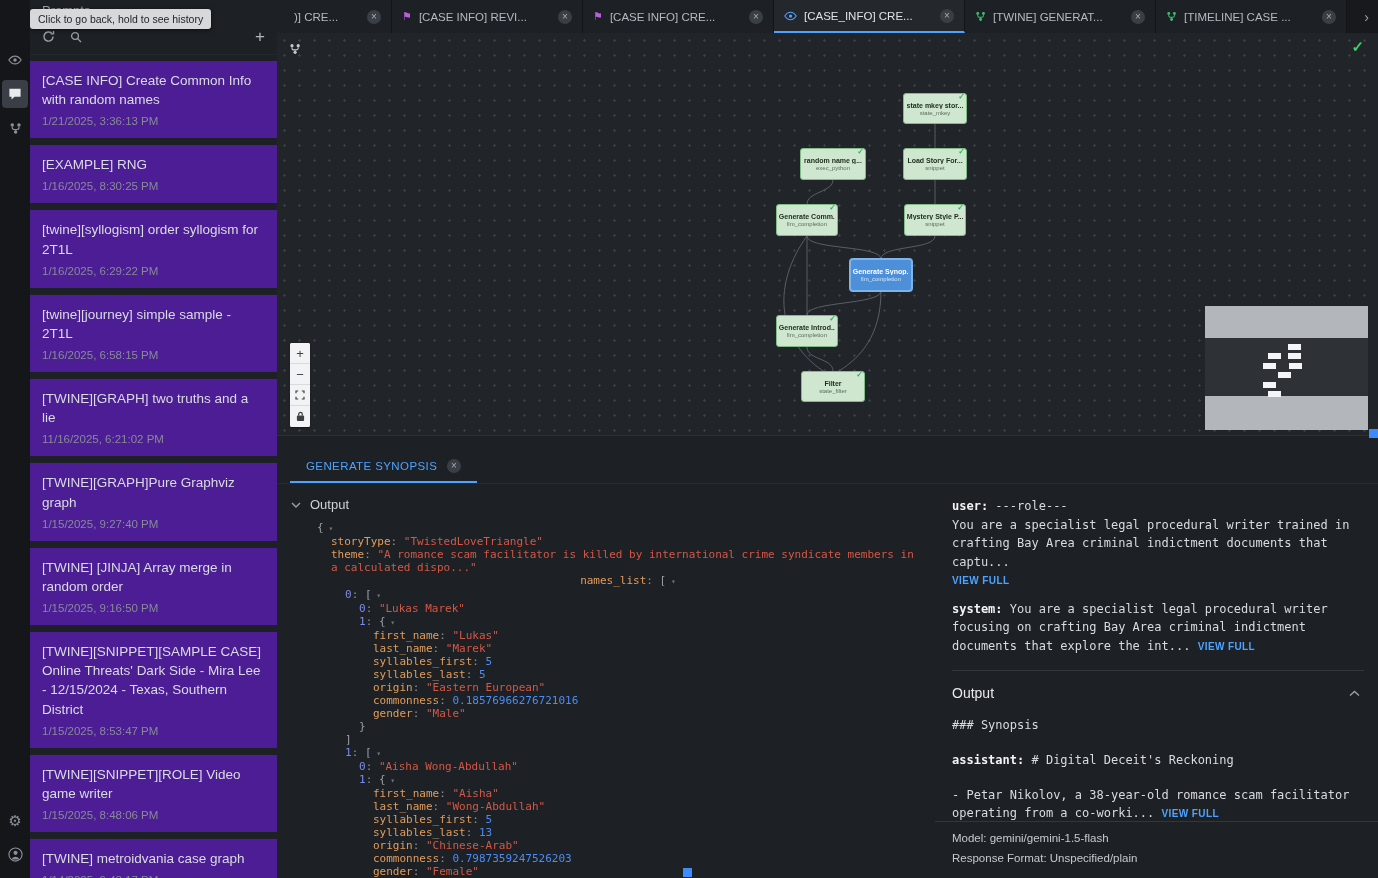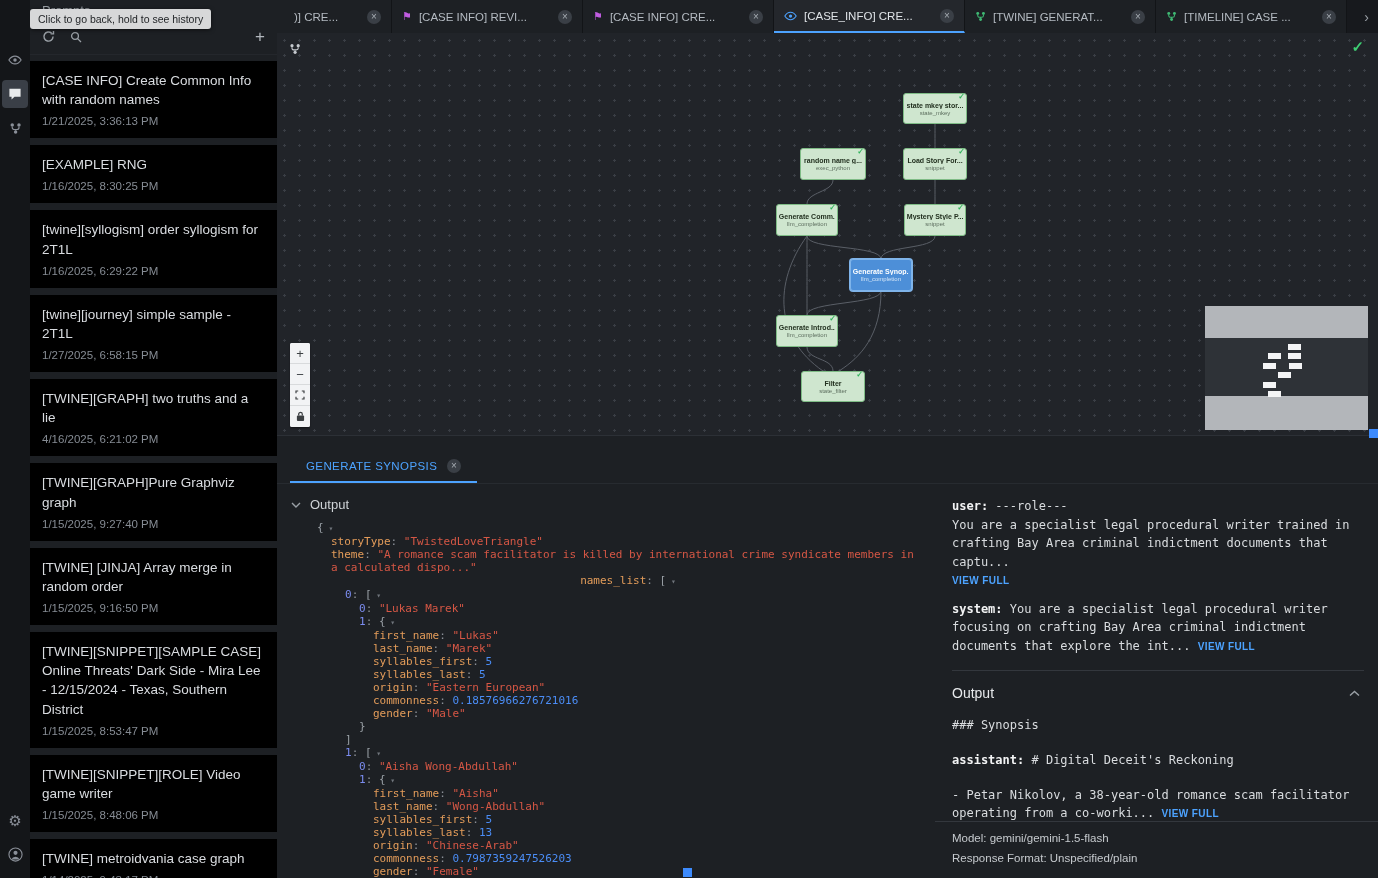--- a/index.html
+++ b/index.html
@@ -17,21 +17,21 @@
   .rail-spacer{flex:1;}
   .gear-glyph{font-size:15px;line-height:1;}
 
   
   .sidebar{position:absolute;left:30px;top:0;width:247px;height:100%;background:#1d2024;overflow:hidden;z-index:5;}
   .sidebar-title{padding:3px 12px 0;color:#9aa0a6;font-size:13px;}
   .sidebar-toolbar{display:flex;align-items:center;gap:15px;padding:10px 12px 9px;border-bottom:1px solid #24272c;}
   .tb-btn{background:none;border:none;color:#9aa0a6;cursor:pointer;display:flex;align-items:center;}
   .tb-plus{margin-left:auto;font-size:17px;line-height:1;color:#b3b8be;}
   .prompt-list{padding-top:6px;}
-  .prompt-item{background:#000000;padding:10px 12px 11px;margin-bottom:7px;cursor:pointer;}
+  .prompt-item{background:#4c1d95;padding:10px 12px 11px;margin-bottom:7px;cursor:pointer;}
   .p-title{font-size:13.5px;line-height:1.42;color:#d9dce0;}
   .p-time{font-size:11.5px;color:#868c94;margin-top:6px;}
   .tooltip{position:absolute;left:0;top:9px;background:#d7d8d9;color:#1d2023;font-size:10.5px;
            padding:4px 8px;border-radius:3px;white-space:nowrap;box-shadow:0 1px 4px rgba(0,0,0,.55);z-index:30;}
 
   
   .main{position:absolute;left:277px;top:0;width:1101px;height:100%;}
 
   
   .tabbar{height:33px;background:#17191d;display:flex;align-items:stretch;overflow:hidden;}
@@ -176,25 +176,25 @@
       <div class="prompt-item">
         <div class="p-title">[EXAMPLE] RNG</div>
         <div class="p-time">1/16/2025, 8:30:25 PM</div>
       </div>
       <div class="prompt-item">
         <div class="p-title">[twine][syllogism] order syllogism for 2T1L</div>
         <div class="p-time">1/16/2025, 6:29:22 PM</div>
       </div>
       <div class="prompt-item">
         <div class="p-title">[twine][journey] simple sample - 2T1L</div>
-        <div class="p-time">1/27/2025, 6:58:15 PM</div>
+        <div class="p-time">1/16/2025, 6:58:15 PM</div>
       </div>
       <div class="prompt-item">
         <div class="p-title">[TWINE][GRAPH] two truths and a lie</div>
-        <div class="p-time">4/16/2025, 6:21:02 PM</div>
+        <div class="p-time">11/16/2025, 6:21:02 PM</div>
       </div>
       <div class="prompt-item">
         <div class="p-title">[TWINE][GRAPH]Pure Graphviz graph</div>
         <div class="p-time">1/15/2025, 9:27:40 PM</div>
       </div>
       <div class="prompt-item">
         <div class="p-title">[TWINE] [JINJA] Array merge in random order</div>
         <div class="p-time">1/15/2025, 9:16:50 PM</div>
       </div>
       <div class="prompt-item">

